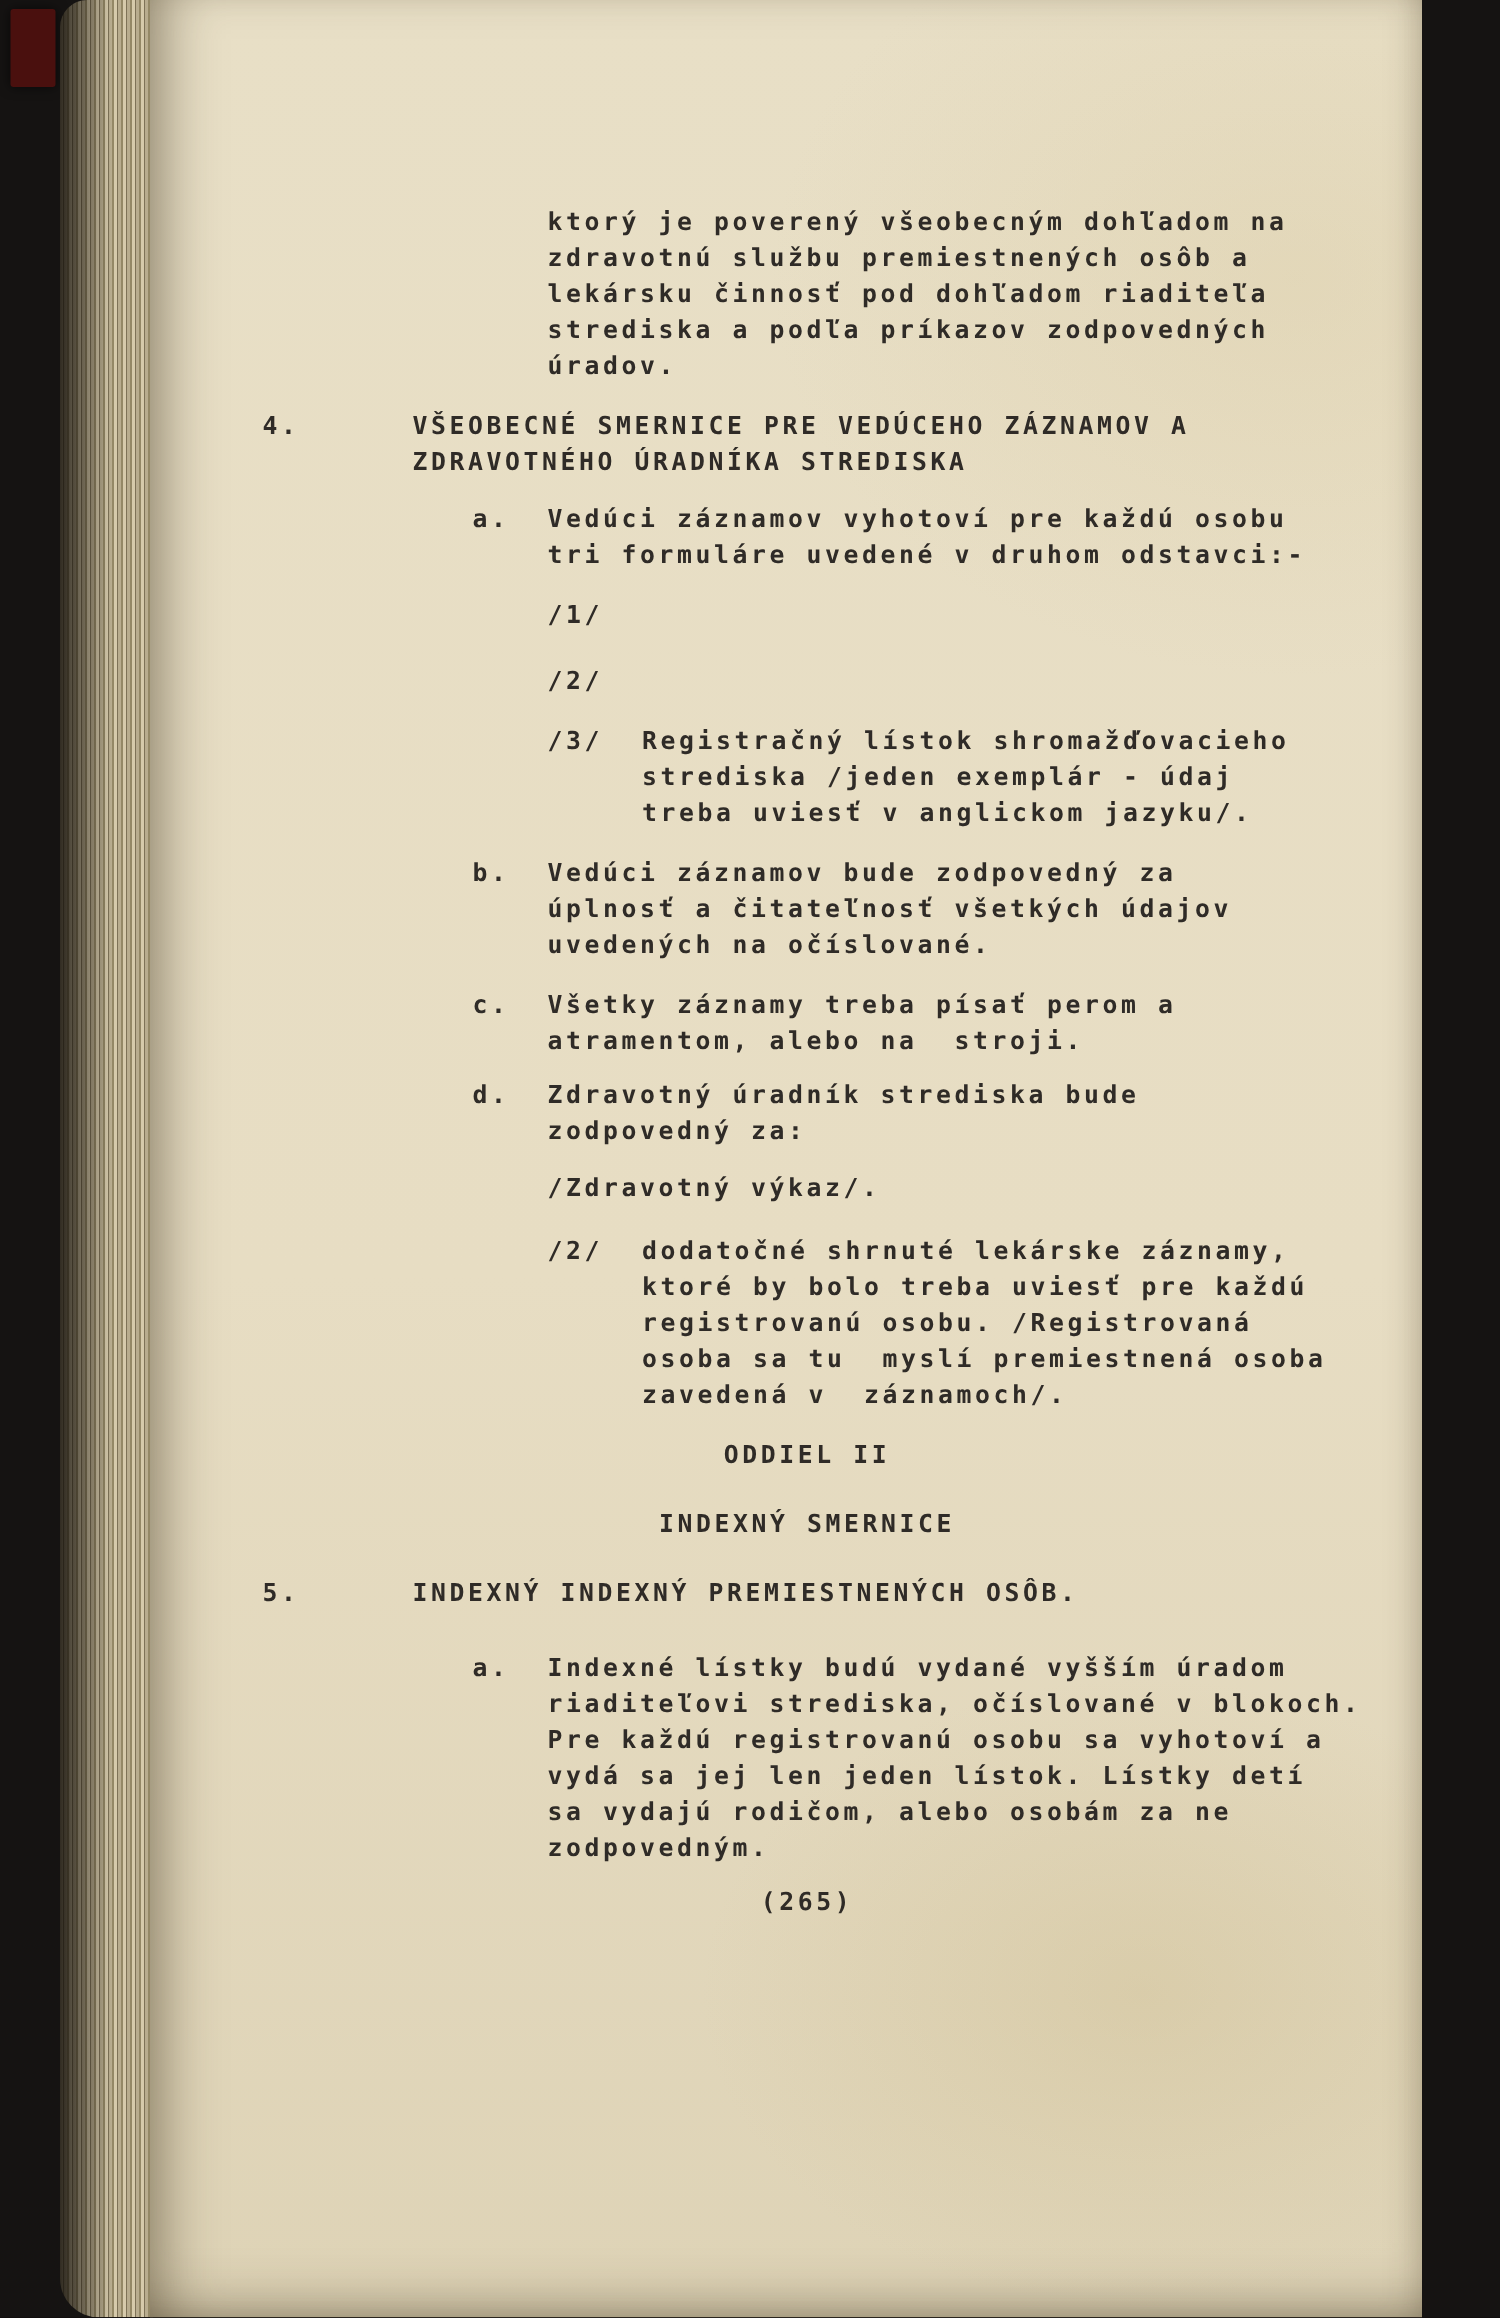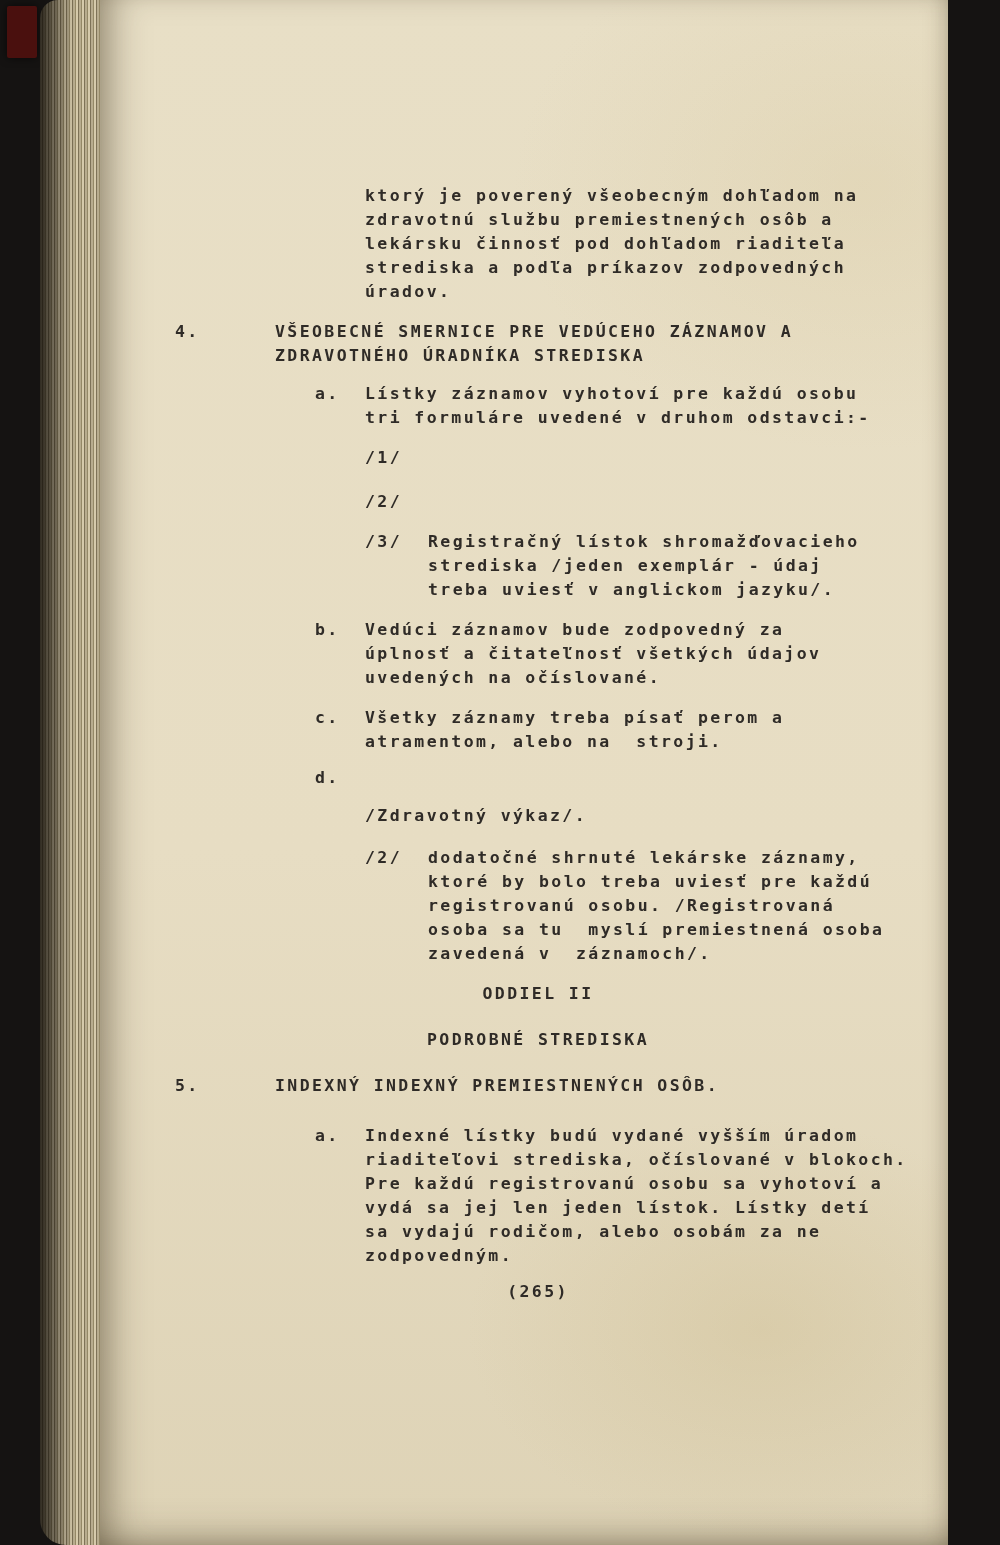--- a/index.html
+++ b/index.html
@@ -38,21 +38,20 @@
       inset 28px 0 38px -20px rgba(62,50,28,.5),
       inset -16px 0 26px -18px rgba(62,50,28,.38),
       inset 0 -30px 40px -28px rgba(62,50,28,.45);
   }
   .content{
     position:absolute;left:0;top:0;right:0;
     padding:136px 34px 0 0;
     color:var(--ink,#2f2b27);
     font-size:16.5px;line-height:24px;font-weight:bold;
     letter-spacing:2.4px;
-    margin-top:48px;
   }
   .b{margin-bottom:16px;white-space:pre-wrap;}
   .mb12{margin-bottom:12px}.mb14{margin-bottom:14px}.mb20{margin-bottom:20px}
   .mb22{margin-bottom:22px}.mb26{margin-bottom:26px}.mb18{margin-bottom:18px}
   .row{display:flex;align-items:flex-start;}
   .ind-text{padding-left:265px;}
   .num-item{padding-left:75px;}
   .num-item .marker{flex:0 0 100px;}
   .let-item{padding-left:215px;}
   .let-item .marker{flex:0 0 50px;}
@@ -83,21 +82,21 @@
 úradov.</span></div>
 
       <div class="b row num-item underline mb14">
         <span class="marker">4.</span>
         <span class="text">VŠEOBECNÉ SMERNICE PRE VEDÚCEHO ZÁZNAMOV A
 ZDRAVOTNÉHO ÚRADNÍKA STREDISKA</span>
       </div>
 
       <div class="b row let-item">
         <span class="marker">a.</span>
-        <span class="text">Lístky záznamov vyhotoví pre každú osobu
+        <span class="text">Vedúci záznamov vyhotoví pre každú osobu
 tri formuláre uvedené v druhom odstavci:-</span>
       </div>
 
       <div class="b row sub-item mb20">
         <span class="marker">/1/</span>
       </div>
 
       <div class="b row sub-item">
         <span class="marker">/2/</span>
       </div>
@@ -117,37 +116,39 @@
       </div>
 
       <div class="b row let-item mb12">
         <span class="marker">c.</span>
         <span class="text">Všetky záznamy treba písať perom a
 atramentom, alebo na  stroji.</span>
       </div>
 
       <div class="b row let-item mb14">
         <span class="marker">d.</span>
+        <span class="text">Zdravotný úradník strediska bude
+zodpovedný za:</span>
       </div>
 
 
       <div class="b ind-text mb18"><span class="text">/Zdravotný výkaz/.</span></div>
 
       <div class="b row sub-item">
         <span class="marker">/2/</span>
         <span class="text">dodatočné shrnuté lekárske záznamy,
 ktoré by bolo treba uviesť pre každú
 registrovanú osobu. /Registrovaná
 osoba sa tu  myslí premiestnená osoba
 zavedená v  záznamoch/.</span>
       </div>
 
       <div class="b center center-h mb22"><span class="text">ODDIEL II</span></div>
 
-      <div class="b center center-h mb22"><span class="text">PODROBNÉ STREDISKA</span></div>
+      <div class="b center center-h mb22"><span class="text">INDEXNÝ SMERNICE</span></div>
 
       <div class="b row num-item underline mb26">
         <span class="marker">5.</span>
         <span class="text">INDEXNÝ INDEXNÝ PREMIESTNENÝCH OSÔB.</span>
       </div>
 
       <div class="b row let-item mb12">
         <span class="marker">a.</span>
         <span class="text">Indexné lístky budú vydané vyšším úradom
 riaditeľovi strediska, očíslované v blokoch.

